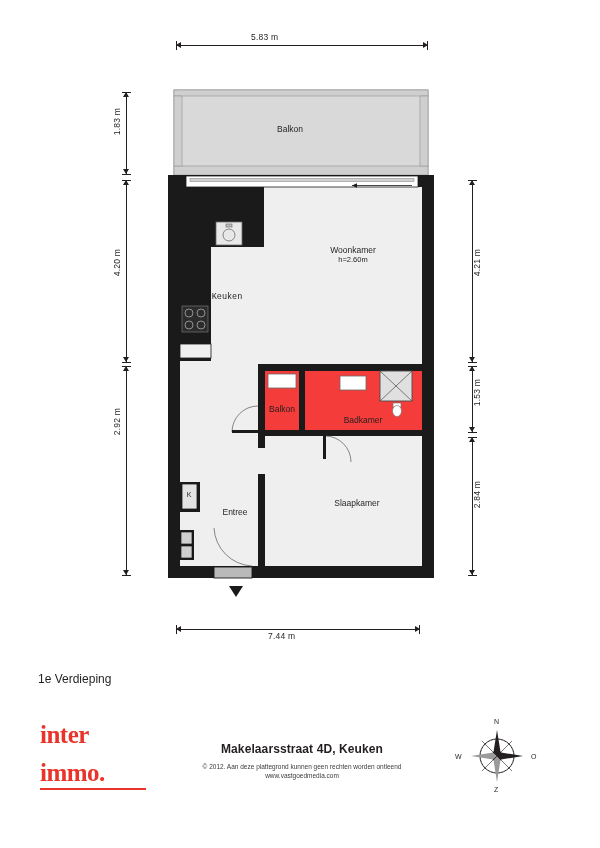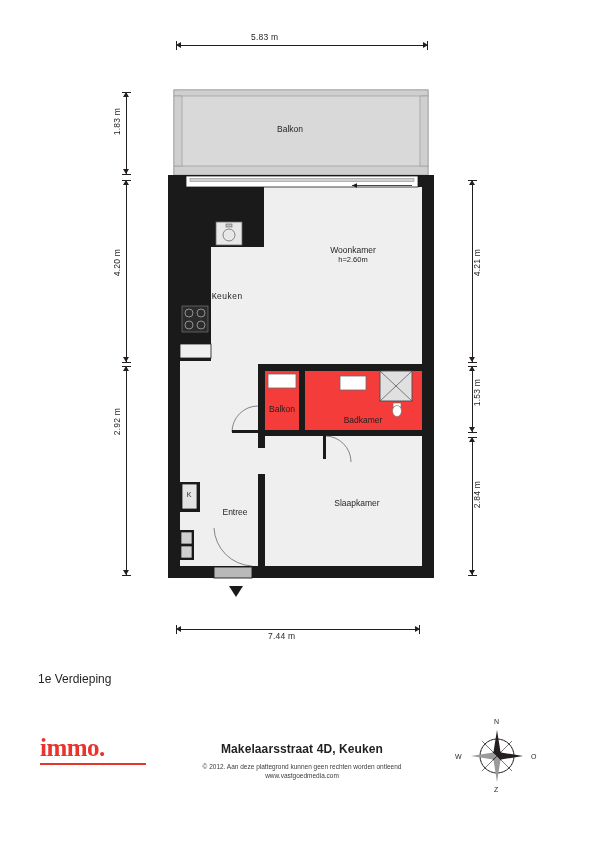--- a/index.html
+++ b/index.html
@@ -325,20 +325,21 @@
     <div class="ar ar-left" style="left:176px; top:626px;"></div>
     <div class="ar ar-right" style="left:415px; top:626px;"></div>
     <div class="cap-v" style="left:176px; top:625px;"></div>
     <div class="cap-v" style="left:419px; top:625px;"></div>
     <div class="dimtext abs" style="left:268px; top:631px;">7.44 m</div>
   </div>
 
   <div class="footer-floor">1e Verdieping</div>
 
   <div class="logo">
+    <div class="l1">inter</div>
     <div class="l2">immo.</div>
     <div class="rule"></div>
   </div>
 
   <div class="addr">
     <div class="title">Makelaarsstraat 4D, Keuken</div>
     <div class="cp">
       <div>© 2012. Aan deze plattegrond kunnen geen rechten worden ontleend</div>
       <div>www.vastgoedmedia.com</div>
     </div>

